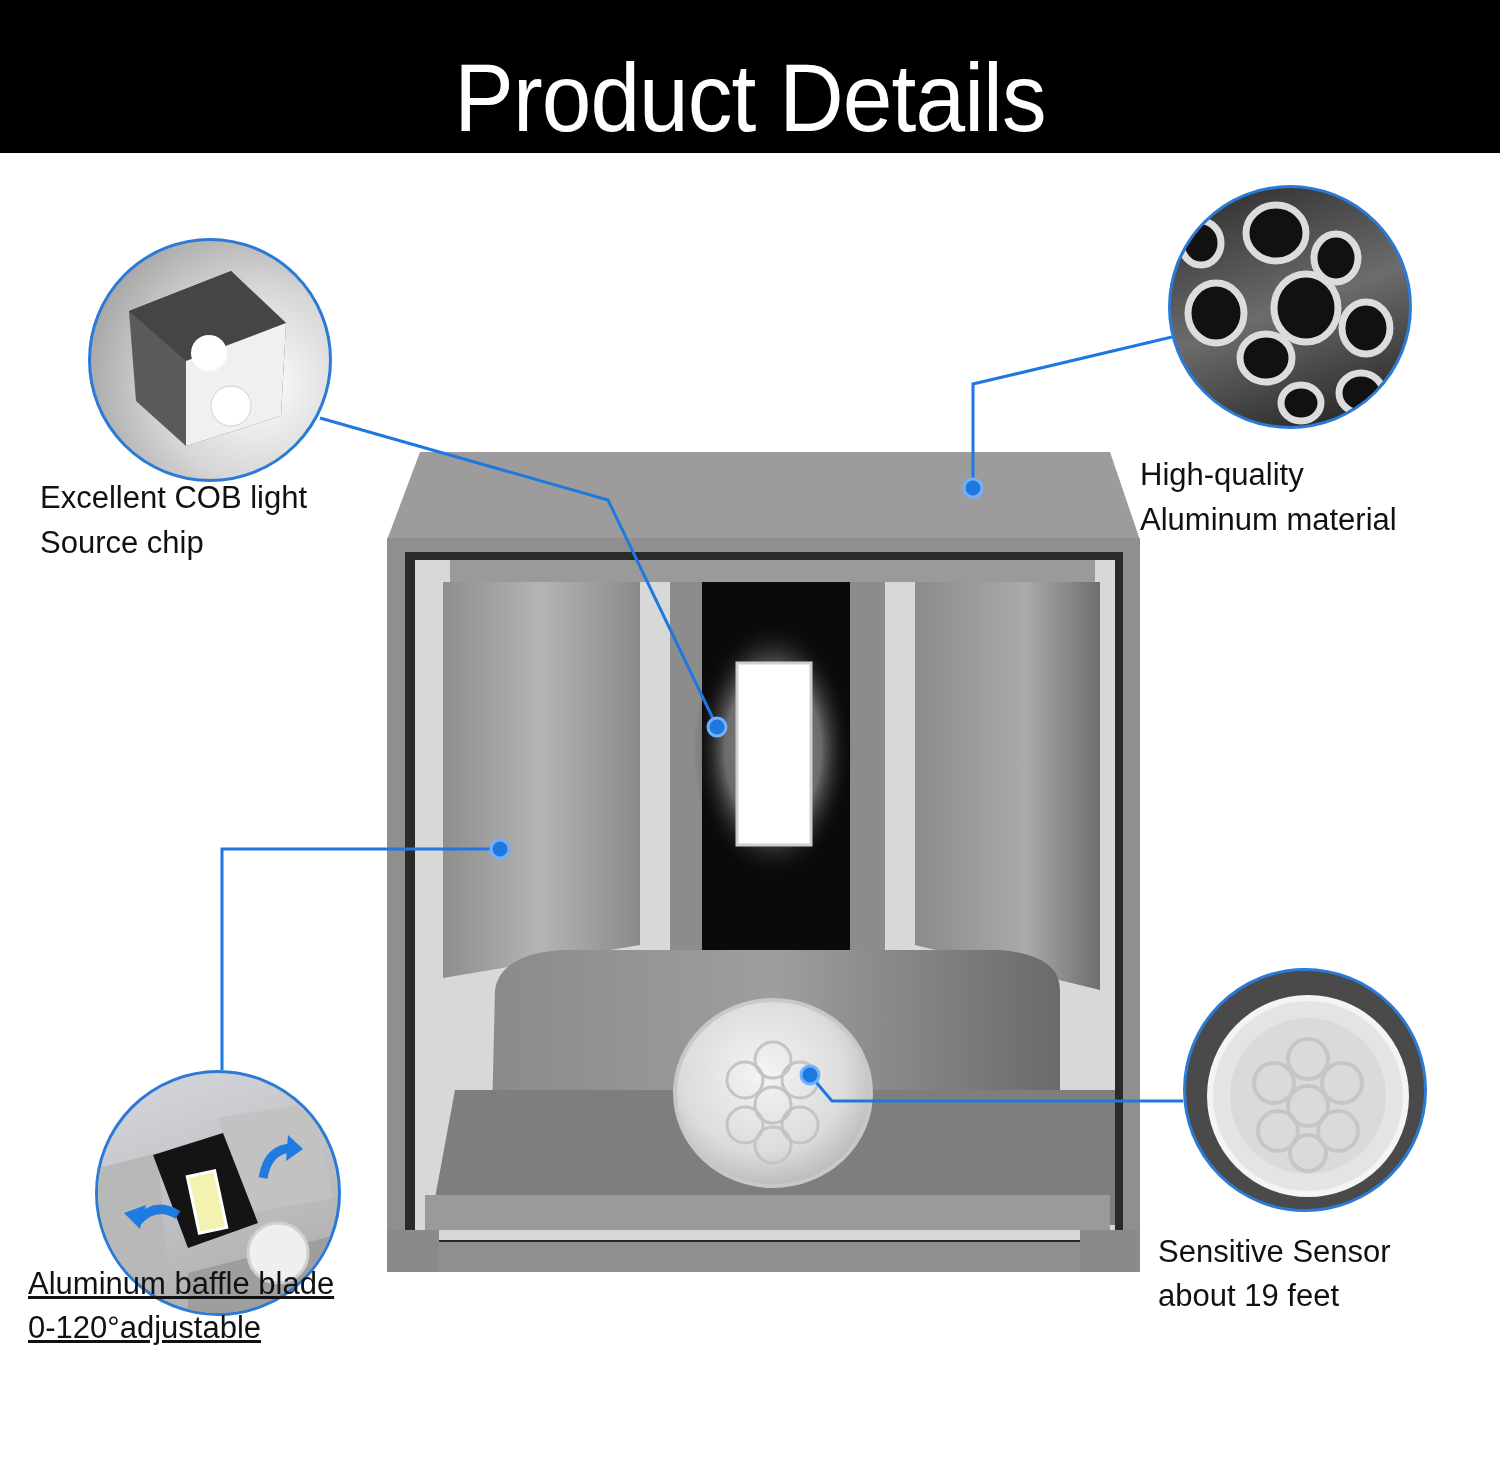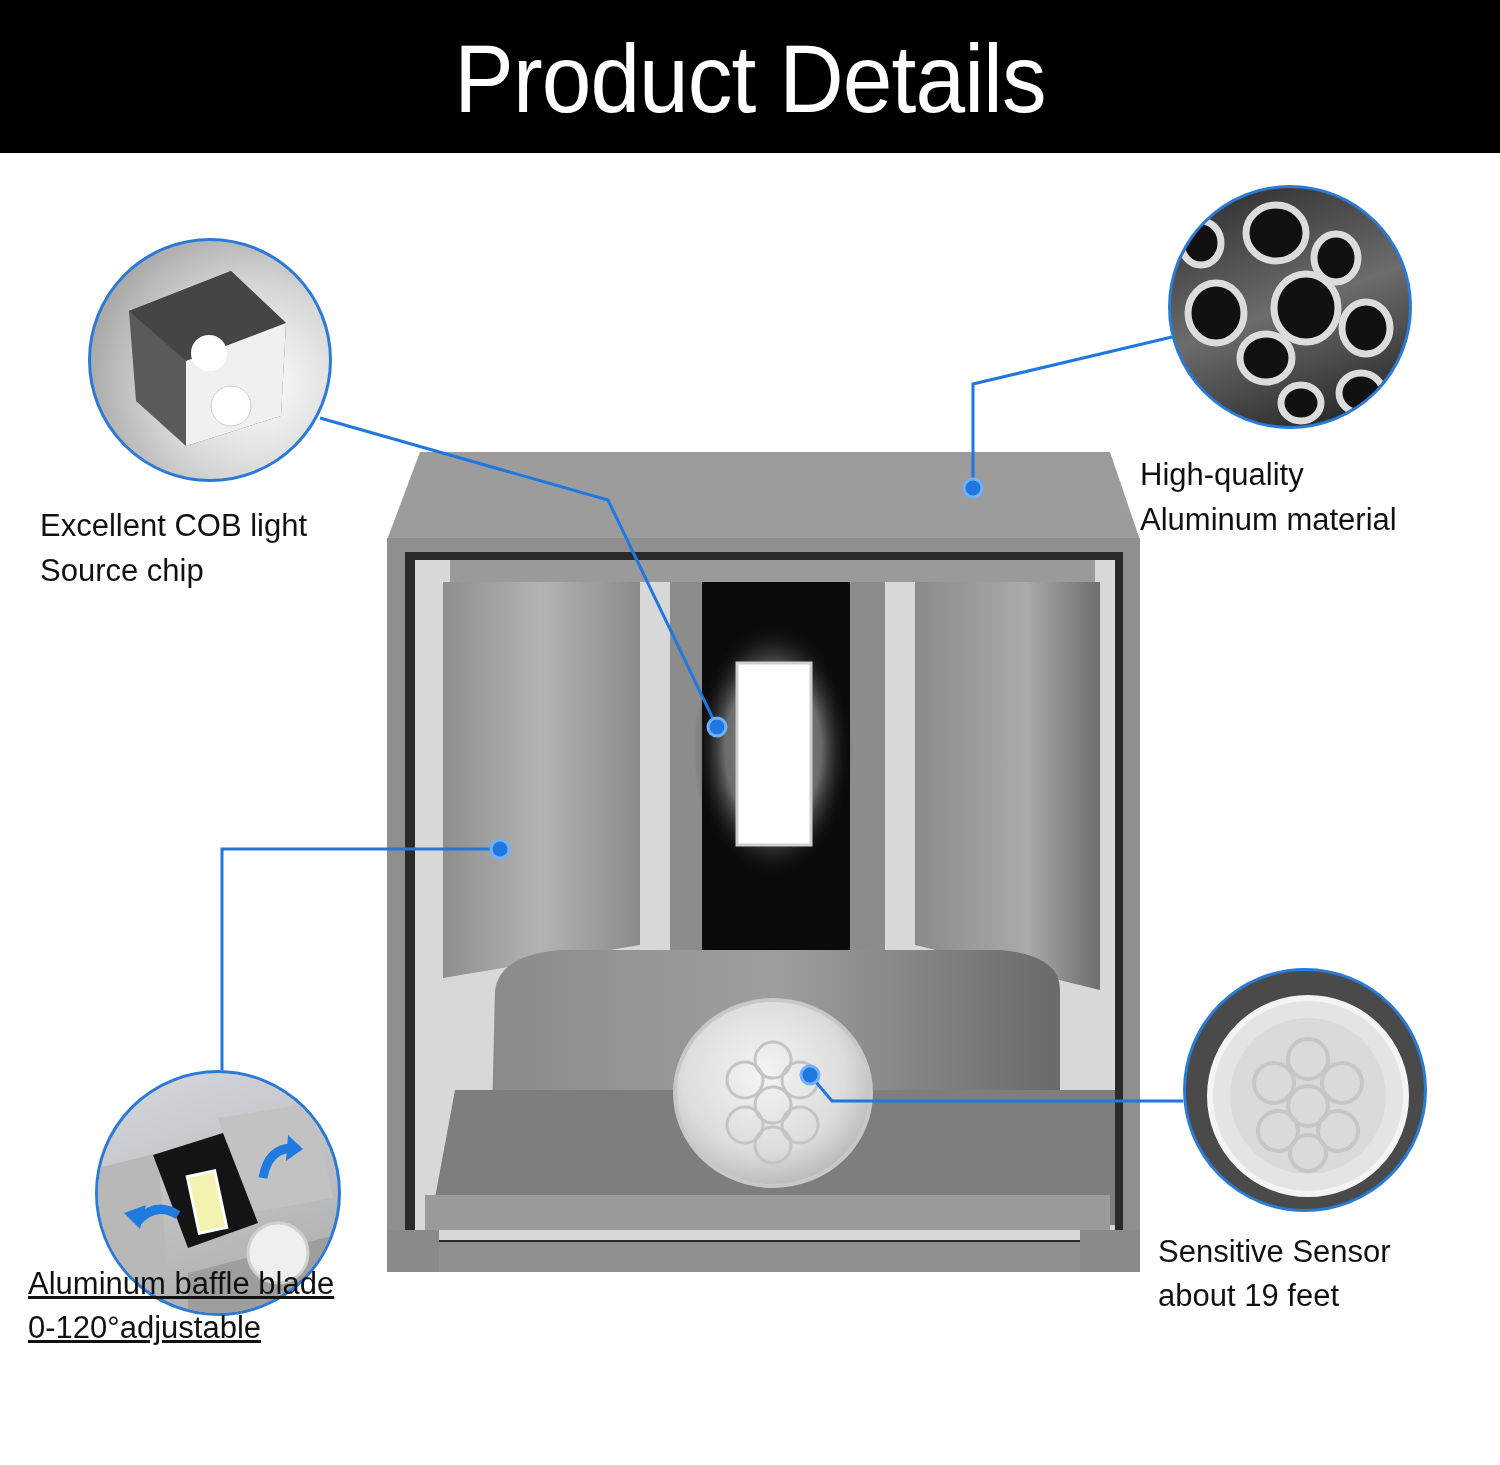--- a/index.html
+++ b/index.html
@@ -1,21 +1,21 @@
 <!DOCTYPE html>
 <html><head>
 <meta charset="utf-8">
 <style>
   * { margin: 0; padding: 0; box-sizing: border-box; }
   html, body { width: 1500px; height: 1465px; background: #ffffff; overflow: hidden; }
   body { position: relative; font-family: "Liberation Sans", sans-serif; color: #111; }
 
   .header {
     position: absolute; left: 0; top: 0; width: 1500px; height: 153px;
-    background: #000; display: flex; align-items: center; justify-content: center;
+    background: #000; display: flex; align-items: flex-end; justify-content: center;
   }
   .header-title {
     color: #fff; font-family: "Liberation Sans", sans-serif; font-weight: 400;
     font-size: 96px; letter-spacing: -1px; transform: scaleX(0.93); margin-top: 4px;
   }
 
   .label {
     position: absolute; text-align: left; font-size: 31px; line-height: 45px;
     color: #111; font-family: "Liberation Sans", sans-serif; white-space: nowrap;
   }
@@ -169,21 +169,21 @@
     <polyline points="810,1075 832,1101 1183,1101"></polyline>
   </g>
   <g>
     <circle cx="717" cy="727" r="9" fill="#1f78e0" stroke="#6fb0ff" stroke-width="3"></circle>
     <circle cx="973" cy="488" r="9" fill="#1f78e0" stroke="#6fb0ff" stroke-width="3"></circle>
     <circle cx="500" cy="849" r="9" fill="#1f78e0" stroke="#6fb0ff" stroke-width="3"></circle>
     <circle cx="810" cy="1075" r="9" fill="#1f78e0" stroke="#6fb0ff" stroke-width="3"></circle>
   </g>
 </svg>
 
-<div class="label" style="left:40px; top:503px; width:330px;">
+<div class="label" style="left:40px; top:475px; width:330px;">
   <div>Excellent COB light</div>
   <div>Source chip</div>
 </div>
 
 <div class="label" style="left:1140px; top:452px; width:318px;">
   <div>High-quality</div>
   <div>Aluminum material</div>
 </div>
 
 <div class="label" style="left:28px; top:1262px; width:372px; line-height:44px;text-decoration:underline;">

